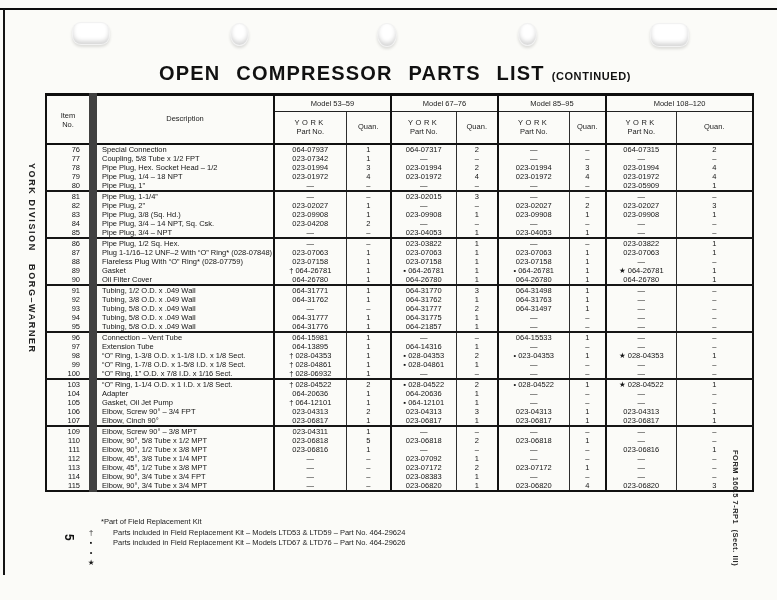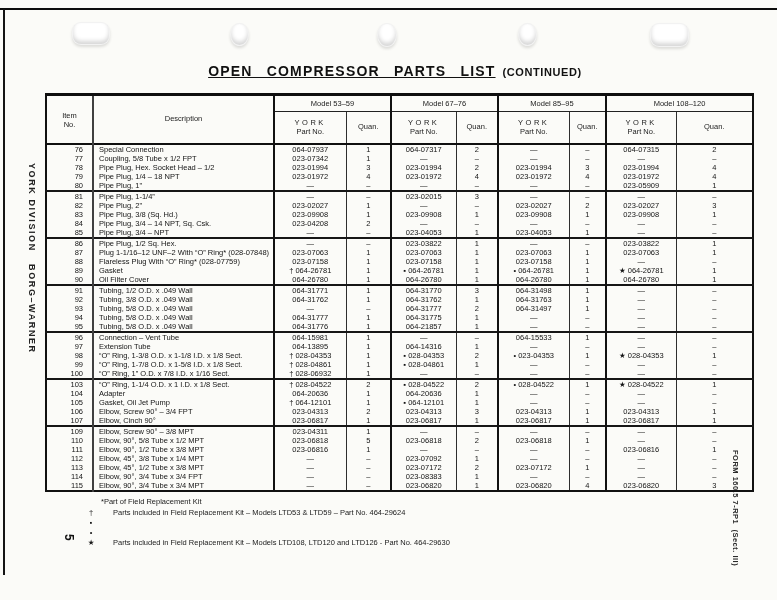--- a/index.html
+++ b/index.html
@@ -9,43 +9,43 @@
   }
   .top-edge { position:absolute; left:0; top:8px; width:777px; height:2px; background:#0d0d0d; }
   .left-edge { position:absolute; left:3px; top:9px; width:2px; height:566px; background:#141414; }
   .hole {
     position:absolute; background:#ffffff; border:1px solid rgba(0,0,0,0.05);
     box-shadow: 0 2px 3px rgba(0,0,0,0.12), inset 0 -3px 4px rgba(0,0,0,0.16);
   }
   .hole.wide { border-radius:9px; }
   .hole.round { border-radius:50%; }
   .title-row { position:absolute; left:30px; top:62px; width:730px; text-align:center; white-space:nowrap; }
-  .title-main { font-size:14px; font-weight:bold; letter-spacing:1.2px; word-spacing:9px; color:#111;text-decoration:underline; }
+  .title-main { font-size:20px; font-weight:bold; letter-spacing:1.2px; word-spacing:9px; color:#111; }
   .title-suffix { font-size:11px; font-weight:bold; letter-spacing:0.6px; margin-left:7px; color:#111; }
   .parts-table {
     position:absolute; left:45px; top:93px; width:707px;
     border-collapse:collapse; table-layout:fixed;
     border:2px solid #111; border-top:3px solid #0f0f0f;
   }
   .parts-table th { font-weight:normal; padding:0; text-align:center; overflow:hidden; white-space:nowrap; }
   .parts-table td { padding:0; text-align:center; overflow:hidden; white-space:nowrap; }
   .th-model { height:15px; font-size:7.5px; border-bottom:1px solid #222; border-left:2px solid #111; }
   .th-sub { height:31px; font-size:7.5px; line-height:8.5px; vertical-align:middle; }
   .york { letter-spacing:2.5px; }
   .th-item { font-size:7.5px; line-height:9px; }
-  .c-desc  { border-left:2px solid #404040; }
+  .c-desc  { border-left:8px solid #404040; }
   .c-part  { border-left:2px solid #111; }
   .c-quan  { border-left:1px solid #2e2e2e; }
   thead { border-bottom:2px solid #101010; }
   tbody tr { height:9px; }
   tbody td { font-size:7.5px; line-height:9px; color:#141414; }
   tbody td.c-item { text-align:right; padding-right:9px; }
   tbody td.c-desc { text-align:left; padding-left:5px; }
   tbody tr.sep td { border-top:2px solid #161616; }
-  .footnotes { position:absolute; left:84px; top:496px; width:620px; font-size:7.5px; color:#1a1a1a; }
+  .footnotes { position:absolute; left:84px; top:516px; width:620px; font-size:7.5px; color:#1a1a1a; }
   .kit-note { padding-left:17px; line-height:11px; }
   .fn-item { display:flex; line-height:9.6px; margin-top:0.6px; }
   .fn-marker { width:14px; text-align:center; flex:0 0 14px; }
   .fn-text { margin-left:15px; }
   .side-text {
     position:absolute; writing-mode:vertical-rl; white-space:pre;
     font-weight:bold; color:#222;
   }
   .side-left  { left:27px; top:163px; font-size:9px; letter-spacing:1.6px; }
   .side-right { left:731px; top:450px; font-size:7.5px; letter-spacing:0.5px; font-weight:bold; color:#2a2a2a; }
@@ -571,24 +571,24 @@
 
   <div class="footnotes">
     <div class="kit-note">*Part of Field Replacement Kit</div>
     <div>
         <div class="fn-item">
           <span class="fn-marker">†</span>
           <span class="fn-text">Parts included in Field Replacement Kit – Models LTD53 &amp; LTD59 – Part No. 464-29624</span>
         </div>
         <div class="fn-item">
           <span class="fn-marker">▪</span>
+          <span class="fn-text">Parts included in Field Replacement Kit – Models LTD67 &amp; LTD76 – Part No. 464-29626</span>
         </div>
         <div class="fn-item">
           <span class="fn-marker">•</span>
         </div>
         <div class="fn-item">
           <span class="fn-marker">★</span>
-          <span class="fn-text">Parts included in Field Replacement Kit – Models LTD108, LTD120 and LTD126 - Part No. 464-29630</span>
         </div>
       </div>
   </div>
 
 </div>
 
 </body></html>

